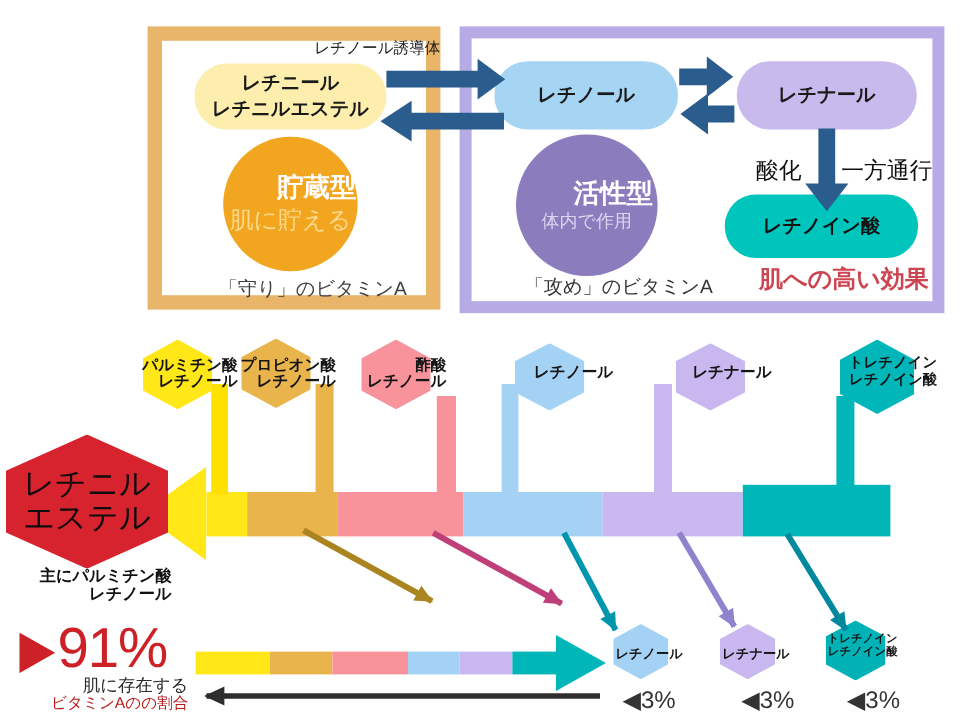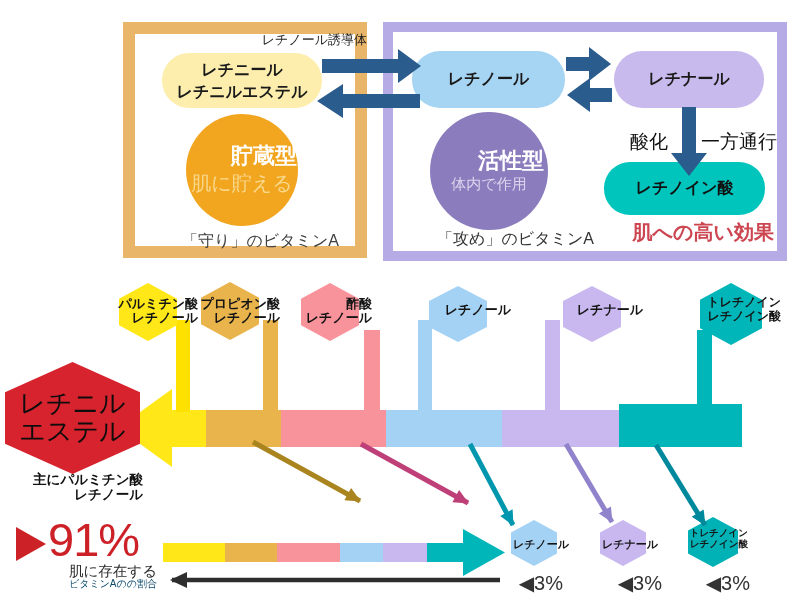--- a/index.html
+++ b/index.html
@@ -66,21 +66,21 @@
 
   
   .hex-red{left:5px;top:362px;width:135px;height:112px;background:#d7232d;display:flex;flex-direction:column;align-items:center;justify-content:center;
            font-size:26px;font-weight:normal;color:#0d0d0d;line-height:1.07;z-index:2;}
   .ester-sub{left:8px;top:473px;width:135px;font-size:13.5px;font-weight:bold;line-height:14.5px;color:#111;}
 
   
   .pct-tri{left:16px;top:527px;width:30px;height:34px;background:#cc2127;clip-path:polygon(0 0,100% 50%,0 100%);}
   .pct-big{left:48px;top:512px;font-size:47px;color:#cc2127;letter-spacing:-1px;}
   .pct-cap1{left:12px;top:562px;width:145px;font-size:14.5px;color:#2b2b2b;}
-  .pct-cap2{left:12px;top:577px;width:145px;font-size:10px;color:#0c4a6e;}
+  .pct-cap2{left:12px;top:577px;width:145px;font-size:13px;color:#b91c1c;}
   .mseg{top:543px;height:19px;}
   .ms1{left:163px;width:62px;background:#ffe718;}
   .ms2{left:225px;width:52px;background:#eab44c;}
   .ms3{left:277px;width:63px;background:#f9939b;}
   .ms4{left:340px;width:43px;background:#a4d2f4;}
   .ms5{left:383px;width:44px;background:#c8b8ef;}
   .ms6{left:427px;width:38px;background:#00b6b9;}
   .mini-head{left:463px;top:529px;width:42px;height:47px;background:#00b6b9;clip-path:polygon(0 0,100% 50%,0 100%);}
   .mini-hex{clip-path:polygon(50% 0%,100% 27%,100% 73%,50% 100%,0% 73%,0% 27%);z-index:2;}
   .mh1{left:511px;top:520px;width:46px;height:46px;background:#a4d2f4;}

